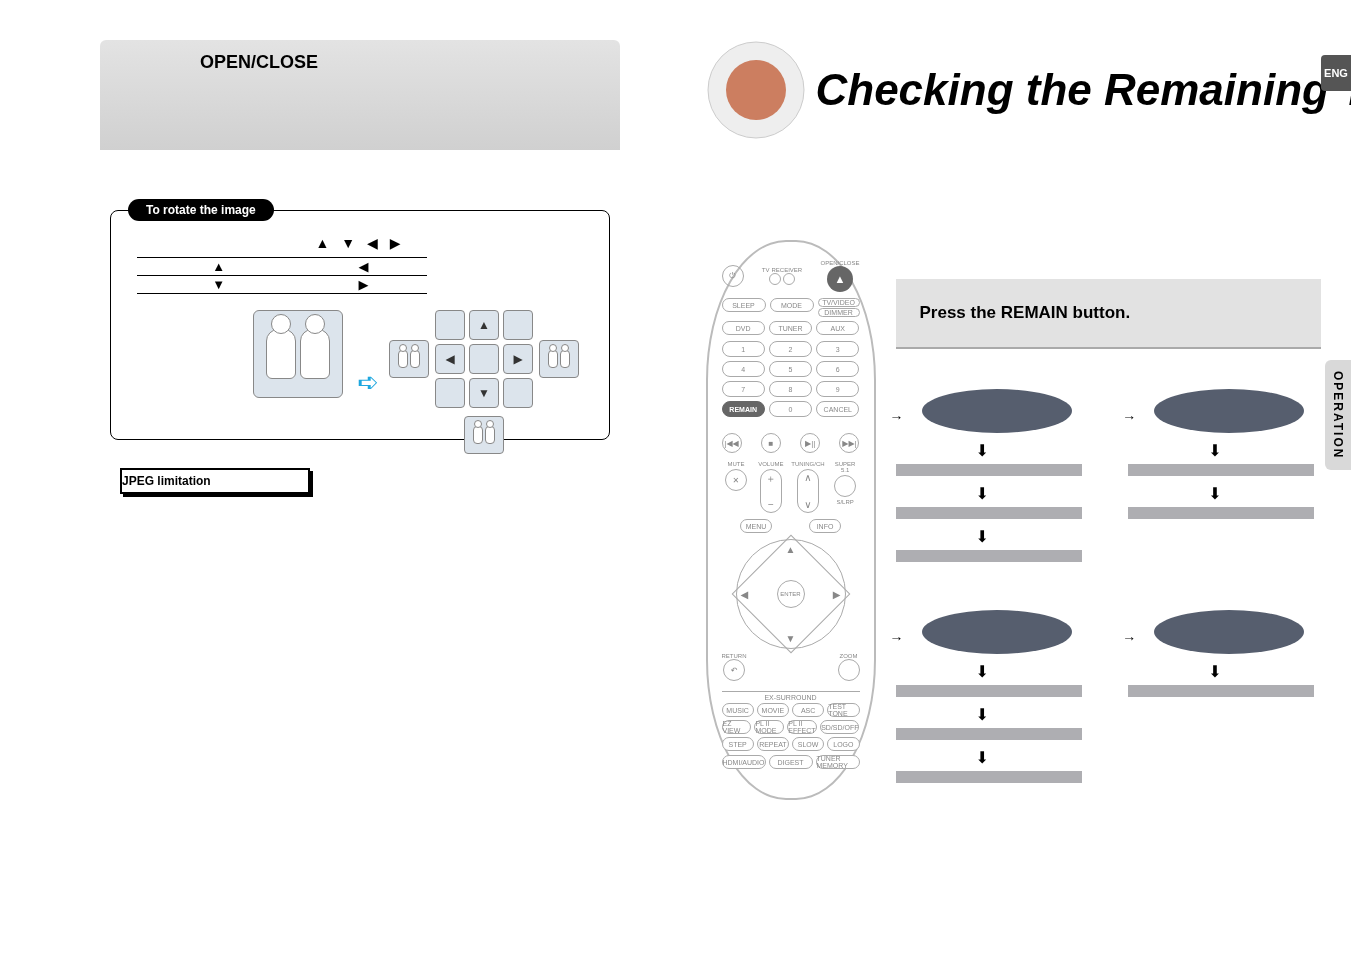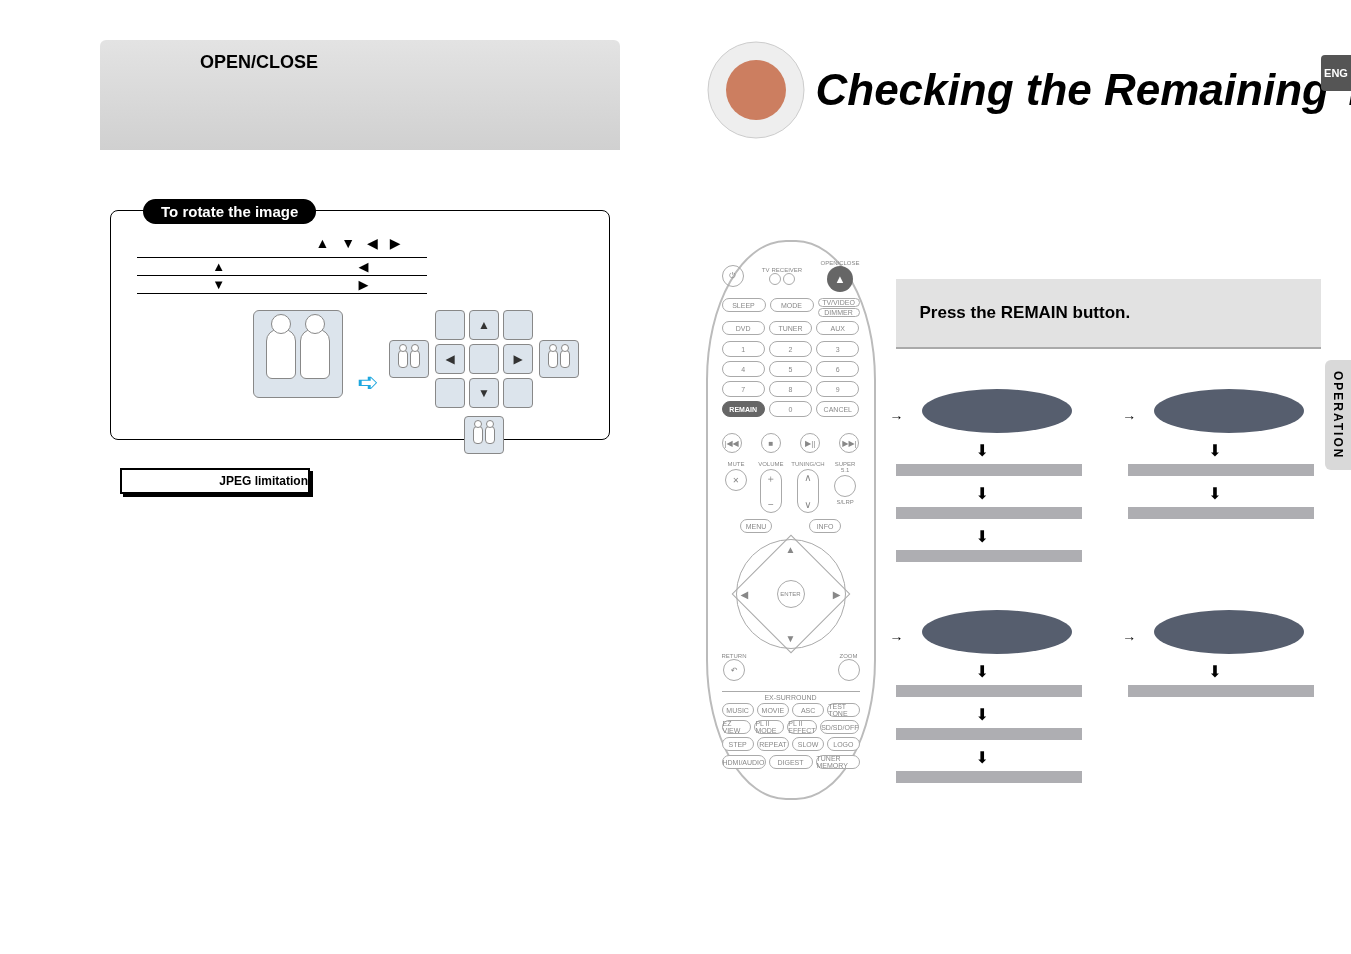--- a/index.html
+++ b/index.html
@@ -73,24 +73,24 @@
     margin-top: 60px;
     border: 1px solid #000;
     border-radius: 8px;
     position: relative;
     padding-top: 20px;
     height: 230px;
   }
   .rotate-pill {
     position: absolute;
     top: -12px;
-    left: 32px;
+    left: 17px;
     background: #000;
     color: #fff;
-    font-size: 15px;
+    font-size: 12px;
     font-weight: bold;
     padding: 4px 18px;
     border-radius: 14px;
   }
   .arrow-glyphs {
     text-align: center;
     font-size: 14px;
     letter-spacing: 4px;
     margin-top: 4px;
     margin-bottom: 6px;
@@ -147,21 +147,21 @@
   }
   .mini-chars { width:40px;height:38px; background:#dce4ec; border:1px solid #888; border-radius:4px; display:flex;align-items:center;justify-content:center; gap:2px;}
   .mini-person{width:10px;height:18px;background:#fff;border:1px solid #888;border-radius:4px;position:relative;}
   .mini-person::before{content:"";position:absolute;top:-7px;left:50%;transform:translateX(-50%);width:6px;height:6px;border-radius:50%;background:#fff;border:1px solid #888;}
   .jpeg-lim-box {
     width: 190px;
     margin-left: 90px;
     margin-top: 28px;
     border: 2px solid #000;
     box-shadow: 3px 3px 0 #000;
-    text-align: right;
+    text-align: left;
     font-size: 12px;
     font-weight: bold;
     padding: 4px 0;
   }
   
   .right-inner { display:flex; gap: 20px; }
   .remote {
     width: 170px;
     height: 560px;
     border: 2px solid #bbb;

